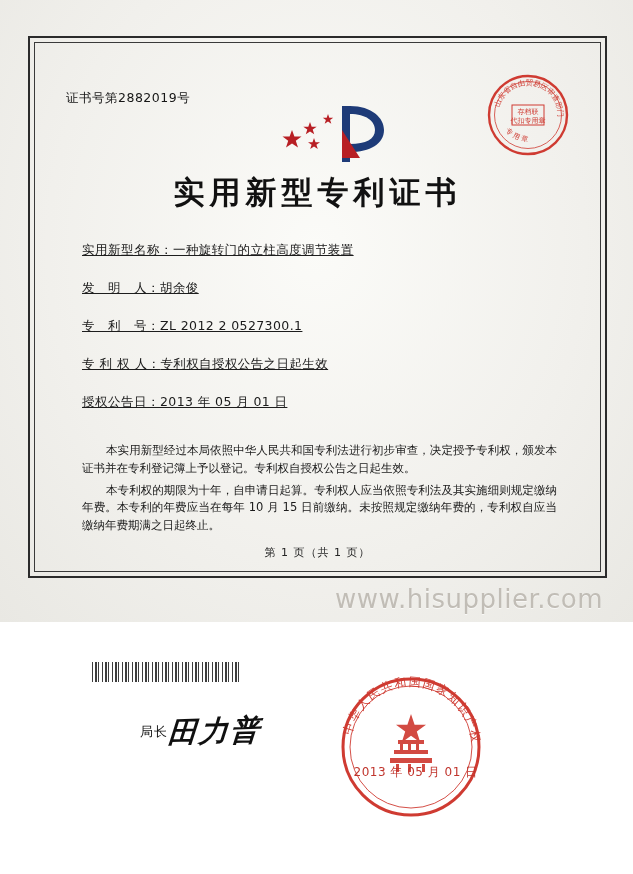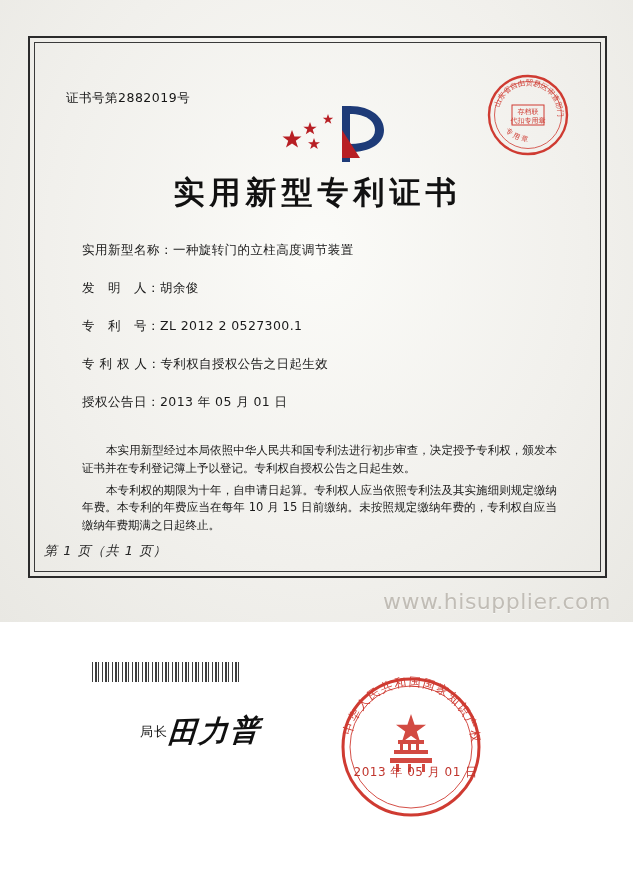--- a/index.html
+++ b/index.html
@@ -90,20 +90,21 @@
     letter-spacing: 5px;
     color: #111;
     font-family: "DejaVu Sans", "Liberation Sans", sans-serif;
   }
 
   .fields {
     position: absolute;
     left: 38px;
     right: 17px;
     top: 190px;
+    text-decoration: underline;
   }
   .field {
     font-size: 12.5px;
     line-height: 1.2;
     margin-bottom: 23px;
     color: #1a1a1a;
     white-space: nowrap;
   }
   .field .lbl { letter-spacing: 0.5px; }
   .field .val { letter-spacing: 0.4px; }
@@ -179,32 +180,31 @@
     color: #c0352d;
     letter-spacing: 0.5px;
     z-index: 5;
   }
 
   .page-foot {
     position: absolute;
     left: 0;
     right: 0;
     bottom: 4px;
-    text-align: left;
-    font-size: 13px;
+    text-align: center;
+    font-size: 11px;
     color: #262626;
     letter-spacing: 1px;
-    font-style: italic;
   }
 
   .watermark {
     position: absolute;
-    right: 22px;
+    right: 30px;
     bottom: 8px;
-    font-size: 22px;
+    font-size: 26px;
     color: rgba(190,185,178,0.95);
     font-family: "DejaVu Sans", "Liberation Sans", sans-serif;
     letter-spacing: 0.5px;
     text-shadow: 0 1px 0 rgba(255,255,255,0.6);
   }
 </style>
 </head>
 <body>
 
 <div class="page">

